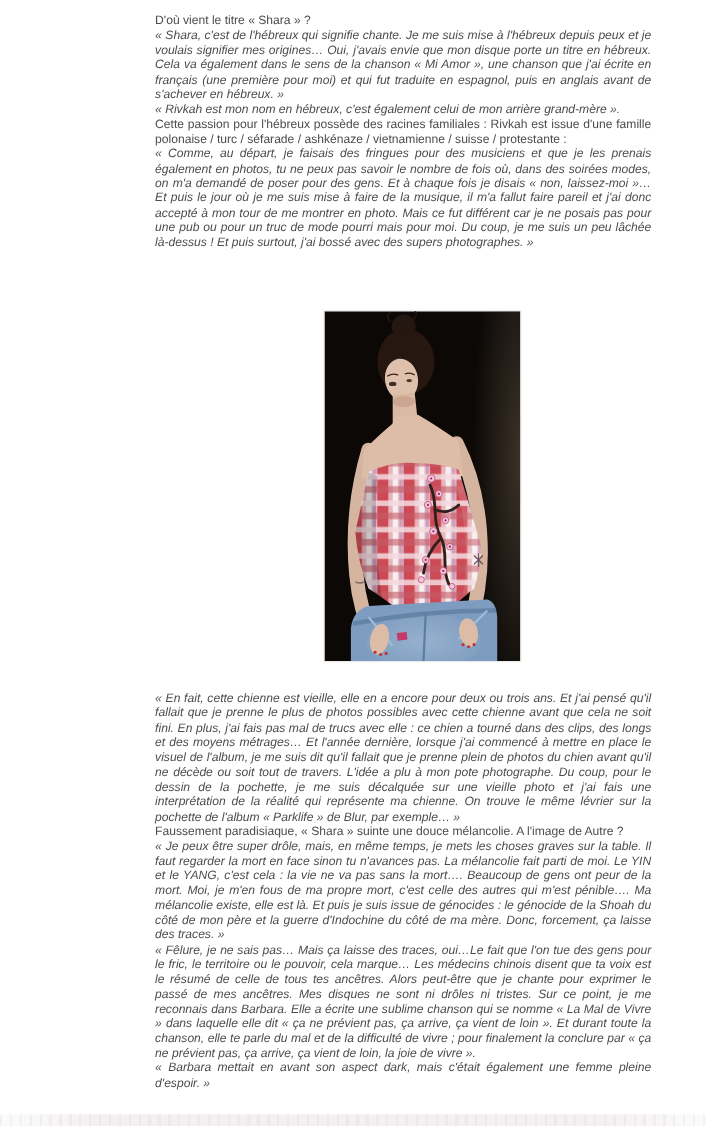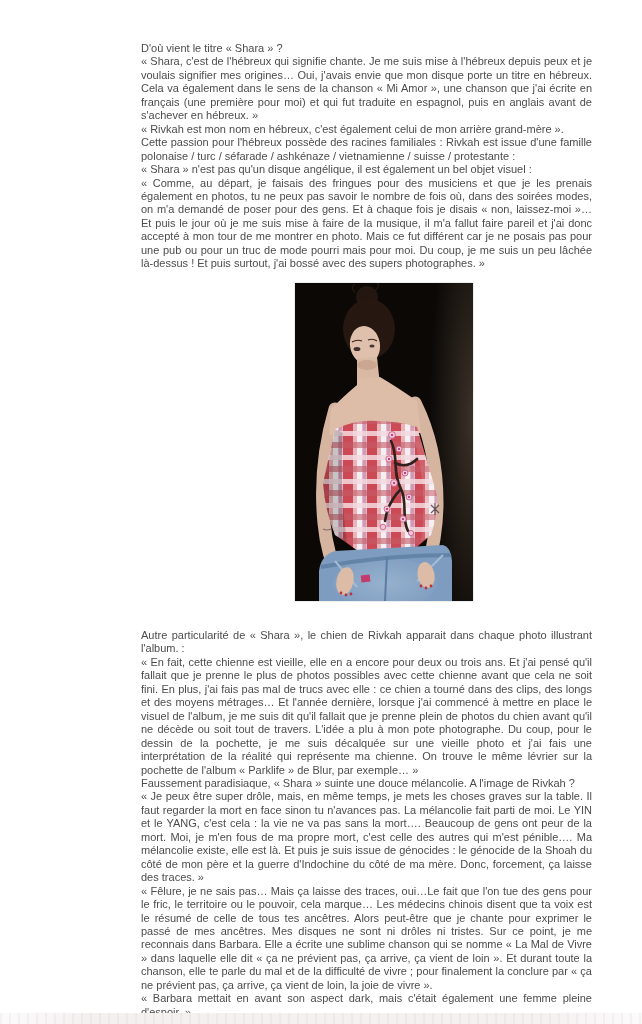--- a/index.html
+++ b/index.html
@@ -7,22 +7,22 @@
     width:642px;height:1024px;position:relative;overflow:hidden;
     background:#ffffff;
     font-family:"Liberation Sans","DejaVu Sans",sans-serif;
   }
   .text-block{
     position:absolute;left:141px;width:451px;
     font-size:11px;line-height:13.45px;color:#4c4c4c;
     text-align:justify;
   }
   .text-block p{margin:0;padding:0;}
-  .text-block p.quote{}
-  #block-top{top:13px;margin-top:29px;}
+  .text-block p.quote{font-style:italic;}
+  #block-top{top:13px;}
   #block-bottom{top:629px;}
   .photo-frame{
     position:absolute;left:295px;top:283px;width:178px;height:318px;
     box-shadow:0 0 0 1px #ececec;
   }
   .photo-frame svg{display:block;width:178px;height:318px;}
   .site-link{
     position:absolute;left:141px;top:996px;
     font-size:10px;line-height:13px;
     color:#dc6060;text-decoration:none;margin-top:16px;
@@ -35,21 +35,20 @@
   }
 </style>
 </head>
 <body>
 
 <div id="block-top" class="text-block">
     <p class="para">D'où vient le titre « Shara » ?</p>
     <p class="para quote">« Shara, c'est de l'hébreux qui signifie chante. Je me suis mise à l'hébreux depuis peux et je voulais signifier mes origines… Oui, j'avais envie que mon disque porte un titre en hébreux. Cela va également dans le sens de la chanson « Mi Amor », une chanson que j'ai écrite en français (une première pour moi) et qui fut traduite en espagnol, puis en anglais avant de s'achever en hébreux. »</p>
     <p class="para quote">« Rivkah est mon nom en hébreux, c'est également celui de mon arrière grand-mère ».</p>
     <p class="para">Cette passion pour l'hébreux possède des racines familiales : Rivkah est issue d'une famille polonaise / turc / séfarade / ashkénaze / vietnamienne / suisse / protestante :</p>
-    <p class="para">« Shara » n'est pas qu'un disque angélique, il est également un bel objet visuel :</p>
     <p class="para quote">« Comme, au départ, je faisais des fringues pour des musiciens et que je les prenais également en photos, tu ne peux pas savoir le nombre de fois où, dans des soirées modes, on m'a demandé de poser pour des gens. Et à chaque fois je disais « non, laissez-moi »… Et puis le jour où je me suis mise à faire de la musique, il m'a fallut faire pareil et j'ai donc accepté à mon tour de me montrer en photo. Mais ce fut différent car je ne posais pas pour une pub ou pour un truc de mode pourri mais pour moi. Du coup, je me suis un peu lâchée là-dessus ! Et puis surtout, j'ai bossé avec des supers photographes. »</p>
   </div>
 
 <div class="photo-frame">
   <svg viewBox="0 0 178 318" xmlns="http://www.w3.org/2000/svg" role="img" aria-label="Portrait de Rivkah : jeune femme brune au chignon, regard baissé, bustier écossais rose et rouge brodé de fleurs, jean, fond noir">
     <defs>
       <pattern id="plaid" width="24" height="24" patternUnits="userSpaceOnUse">
         <rect width="24" height="24" fill="#e9b3b9"></rect>
         <rect width="10" height="24" fill="#cc4a55"></rect>
         <rect x="14" width="5" height="24" fill="#f6eef0"></rect>
@@ -137,23 +136,22 @@
         <circle cx="131" cy="305" r="1.4"></circle>
         <circle cx="136" cy="303" r="1.4"></circle>
     </g>
 
     <path d="M136,222 l8,8 M144,222 l-8,8 M140,220 v12" stroke="#4a3b40" stroke-width="1.2" opacity="0.8"></path>
     <path d="M28,246 q4,2 8,0" stroke="#5a4a4a" stroke-width="1.2" fill="none" opacity="0.7"></path>
   </svg>
 </div>
 
 <div id="block-bottom" class="text-block">
-    <p class="para">Autre particularité de « Shara », le chien de Rivkah apparait dans chaque photo illustrant l'album. :</p>
     <p class="para quote">« En fait, cette chienne est vieille, elle en a encore pour deux ou trois ans. Et j'ai pensé qu'il fallait que je prenne le plus de photos possibles avec cette chienne avant que cela ne soit fini. En plus, j'ai fais pas mal de trucs avec elle : ce chien a tourné dans des clips, des longs et des moyens métrages… Et l'année dernière, lorsque j'ai commencé à mettre en place le visuel de l'album, je me suis dit qu'il fallait que je prenne plein de photos du chien avant qu'il ne décède ou soit tout de travers. L'idée a plu à mon pote photographe. Du coup, pour le dessin de la pochette, je me suis décalquée sur une vieille photo et j'ai fais une interprétation de la réalité qui représente ma chienne. On trouve le même lévrier sur la pochette de l'album « Parklife » de Blur, par exemple… »</p>
-    <p class="para">Faussement paradisiaque, « Shara » suinte une douce mélancolie. A l'image de Rivkah ?</p>
+    <p class="para">Faussement paradisiaque, « Shara » suinte une douce mélancolie. A l'image de Autre ?</p>
     <p class="para quote">« Je peux être super drôle, mais, en même temps, je mets les choses graves sur la table. Il faut regarder la mort en face sinon tu n'avances pas. La mélancolie fait parti de moi. Le YIN et le YANG, c'est cela : la vie ne va pas sans la mort…. Beaucoup de gens ont peur de la mort. Moi, je m'en fous de ma propre mort, c'est celle des autres qui m'est pénible…. Ma mélancolie existe, elle est là. Et puis je suis issue de génocides : le génocide de la Shoah du côté de mon père et la guerre d'Indochine du côté de ma mère. Donc, forcement, ça laisse des traces. »</p>
     <p class="para quote">« Fêlure, je ne sais pas… Mais ça laisse des traces, oui…Le fait que l'on tue des gens pour le fric, le territoire ou le pouvoir, cela marque… Les médecins chinois disent que ta voix est le résumé de celle de tous tes ancêtres. Alors peut-être que je chante pour exprimer le passé de mes ancêtres. Mes disques ne sont ni drôles ni tristes. Sur ce point, je me reconnais dans Barbara. Elle a écrite une sublime chanson qui se nomme « La Mal de Vivre » dans laquelle elle dit « ça ne prévient pas, ça arrive, ça vient de loin ». Et durant toute la chanson, elle te parle du mal et de la difficulté de vivre ; pour finalement la conclure par « ça ne prévient pas, ça arrive, ça vient de loin, la joie de vivre ».</p>
     <p class="para quote">« Barbara mettait en avant son aspect dark, mais c'était également une femme pleine d'espoir. »</p>
   </div>
 
 <a href="#" class="site-link">www.rivkah.fr</a>
 
 <div class="footer-strip"></div>
 
 </body></html>

